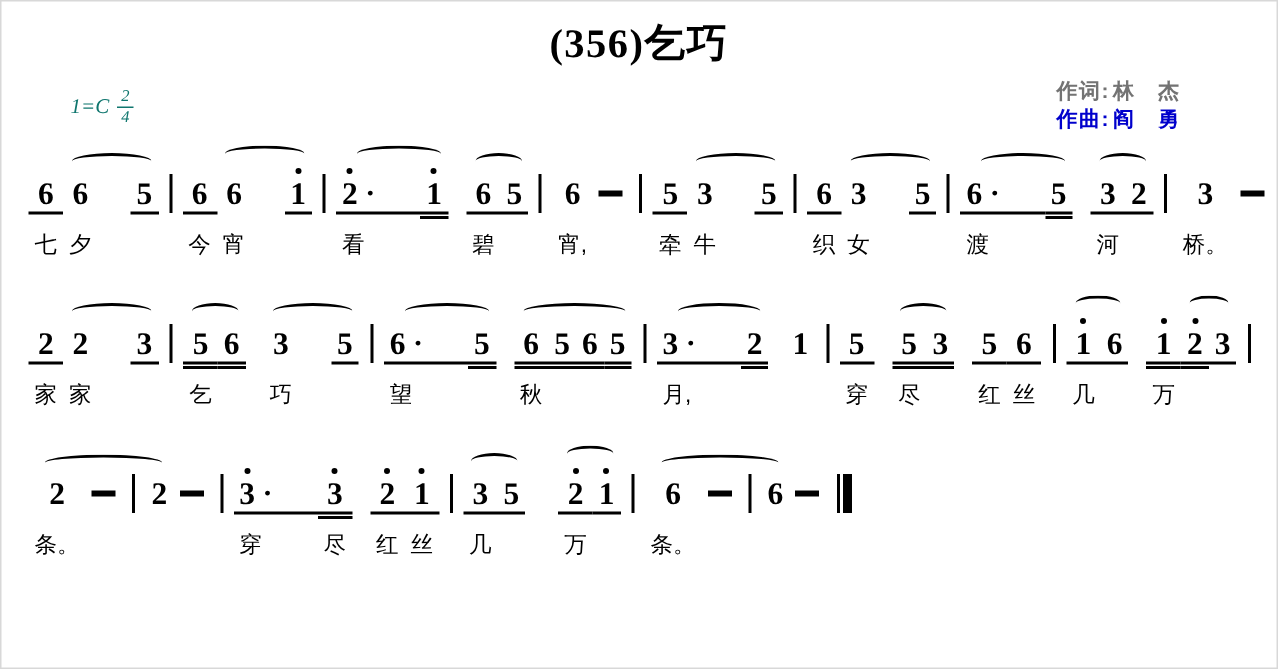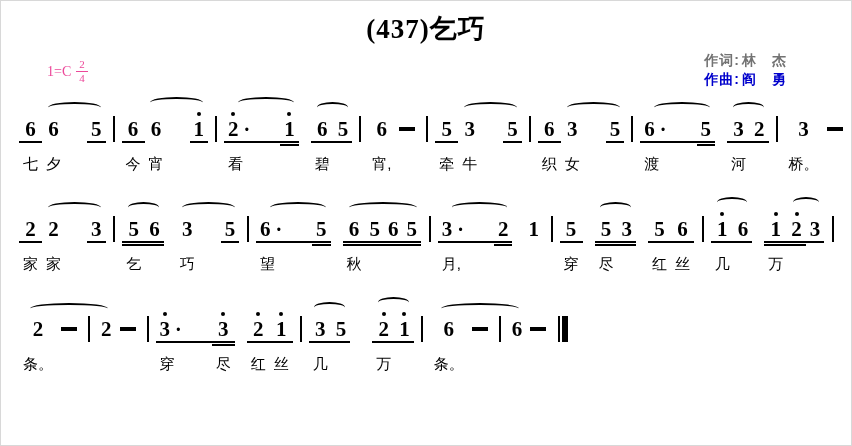--- a/index.html
+++ b/index.html
@@ -53,23 +53,23 @@
   .bar { width:2px; height:26px; background:#000; margin:19px 5px 0; flex:0 0 auto; }
   .finalbar { display:flex; margin:19px 0 0 6px; flex:0 0 auto; }
   .finalbar .bar { margin:0 2px 0 0; }
   .barthick { width:6px; height:26px; background:#000; }
   .slur { position:absolute; height:9px; border-top:2px solid #000; border-radius:100% 100% 0 0; pointer-events:none; }
 </style>
 </head>
 <body>
 
 <div class="sheet">
-  <h1 class="title">(437)乞巧</h1>
+  <h1 class="title">(356)乞巧</h1>
 
-  <div class="keysig" style="color: #ec4899;">
+  <div class="keysig" style="color: #0f766e; font-style: italic;">
     <span>1=C</span>
     <span class="ts">
       <span class="ts-n">2</span>
       <span class="ts-d">4</span>
     </span>
   </div>
 
   <div class="credits">
     <div class="credit-row" style="color: #737373; text-align: right;">
       <span>作词:</span><span class="credit-name">林　杰</span>

